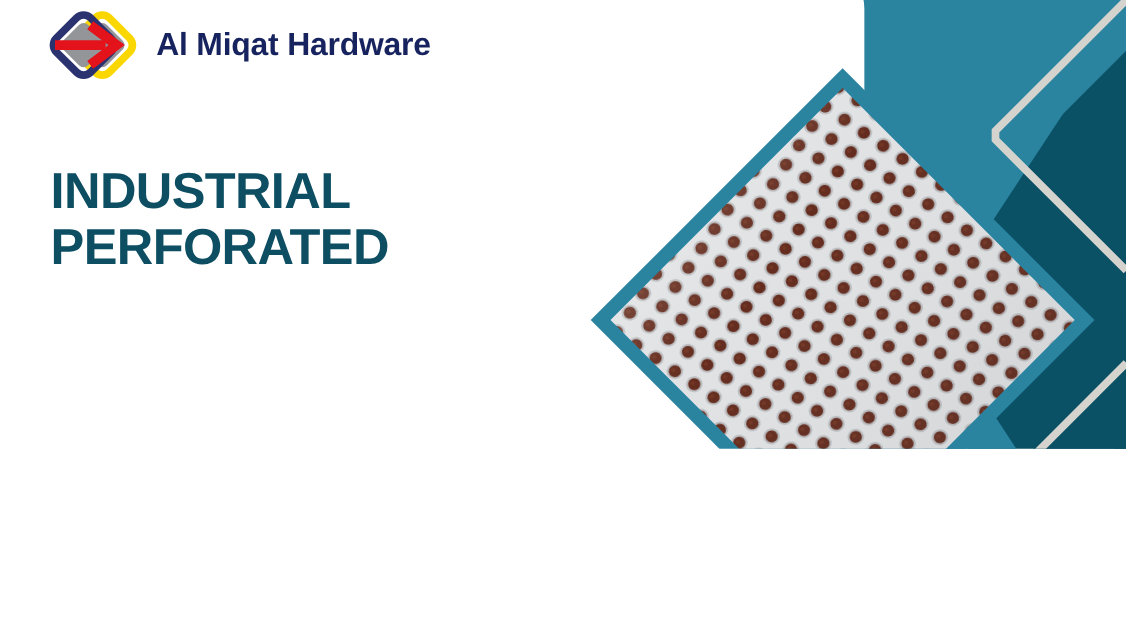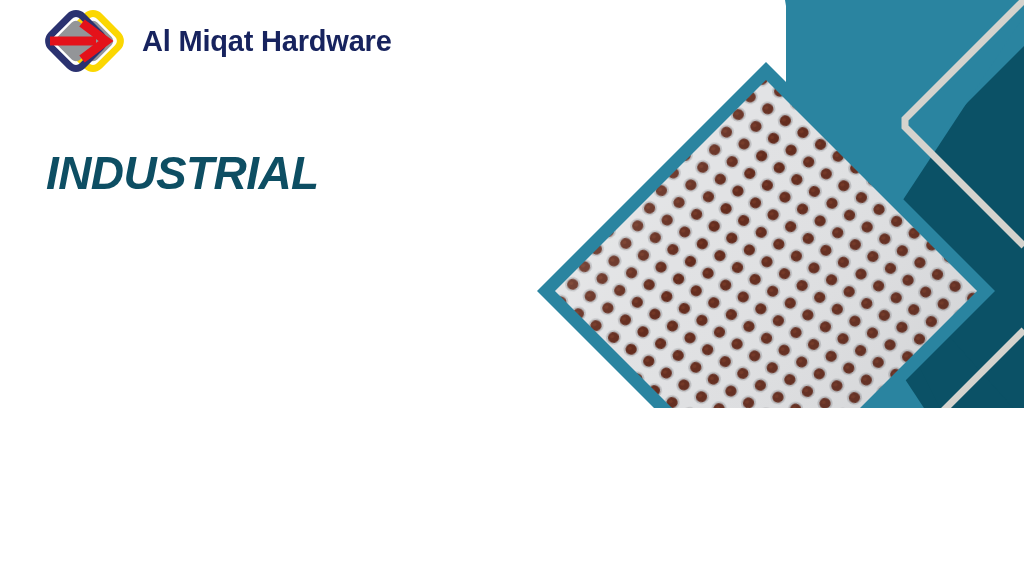--- a/index.html
+++ b/index.html
@@ -41,21 +41,21 @@
     left:46px; top:148px;
     width:440px;
     z-index:6;
     font-size:46px;
     line-height:1.115;
     font-weight:bold;
     color:#0d4e63;
     letter-spacing:-0.6px;
     text-transform:uppercase;
   }
-  .headline-line { display:block; white-space:nowrap;font-style:italic; }
+  .headline-line { display:block; white-space:nowrap; }
 
   
   .footer-row {
     position:absolute;
     left:46px; top:473px;
     display:flex; align-items:center;
     z-index:6;
   }
   .read-more-btn {
     display:inline-flex; align-items:center; justify-content:center;
@@ -174,16 +174,17 @@
       </g>
 
       <path d="M6,33 L52,33" stroke="#e4121a" stroke-width="9" stroke-linecap="butt"></path>
       <path d="M38,15 L62,33 L38,51" fill="none" stroke="#e4121a" stroke-width="9" stroke-linejoin="miter" stroke-linecap="butt"></path>
     </svg>
     <span class="brand-name">Al Miqat Hardware</span>
   </div>
 
   <h1 class="headline">
     <span class="headline-line">INDUSTRIAL</span>
+    <span class="headline-line">PERFORATED</span>
   </h1>
 
 
 </div>
 
 </body></html>

